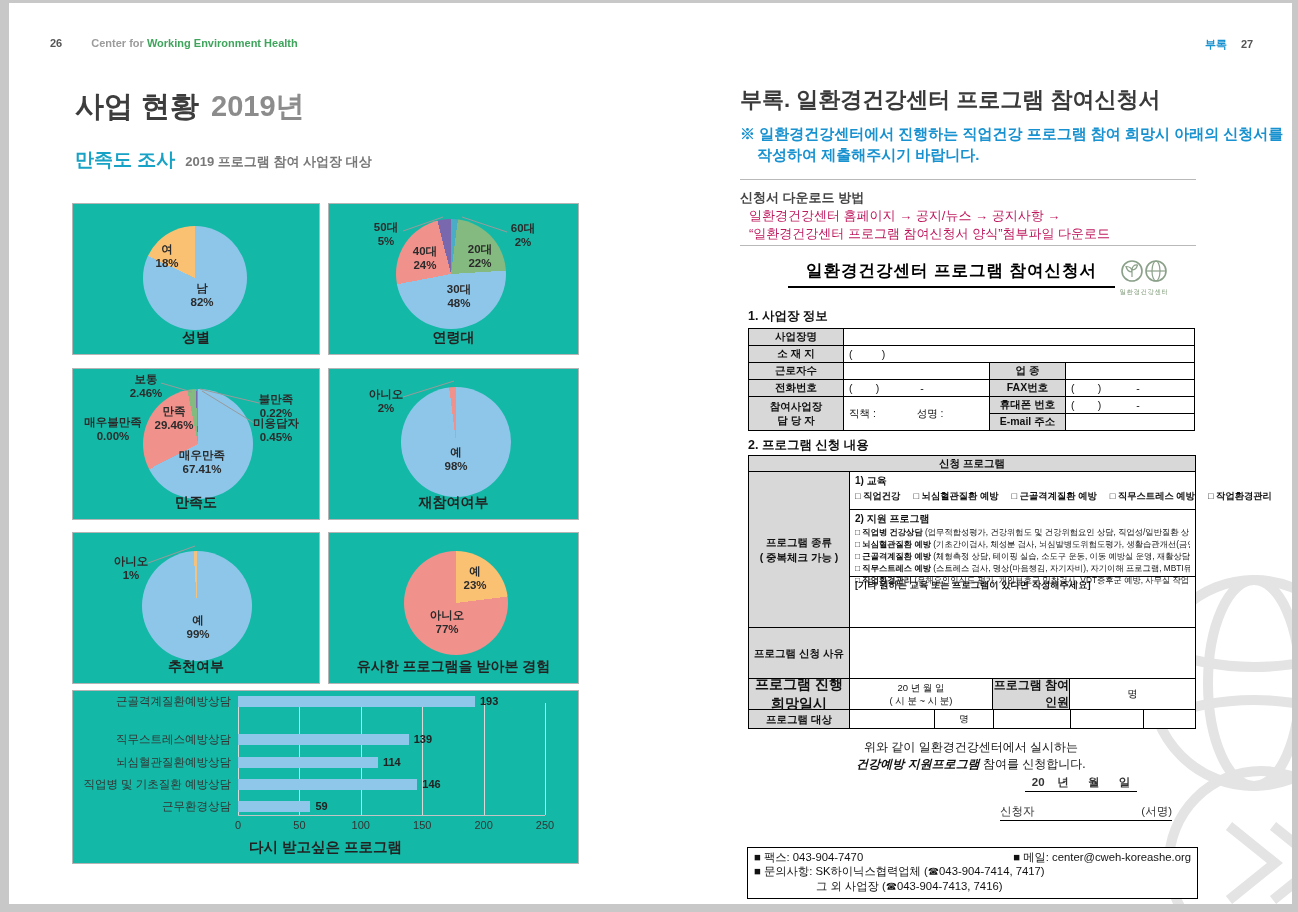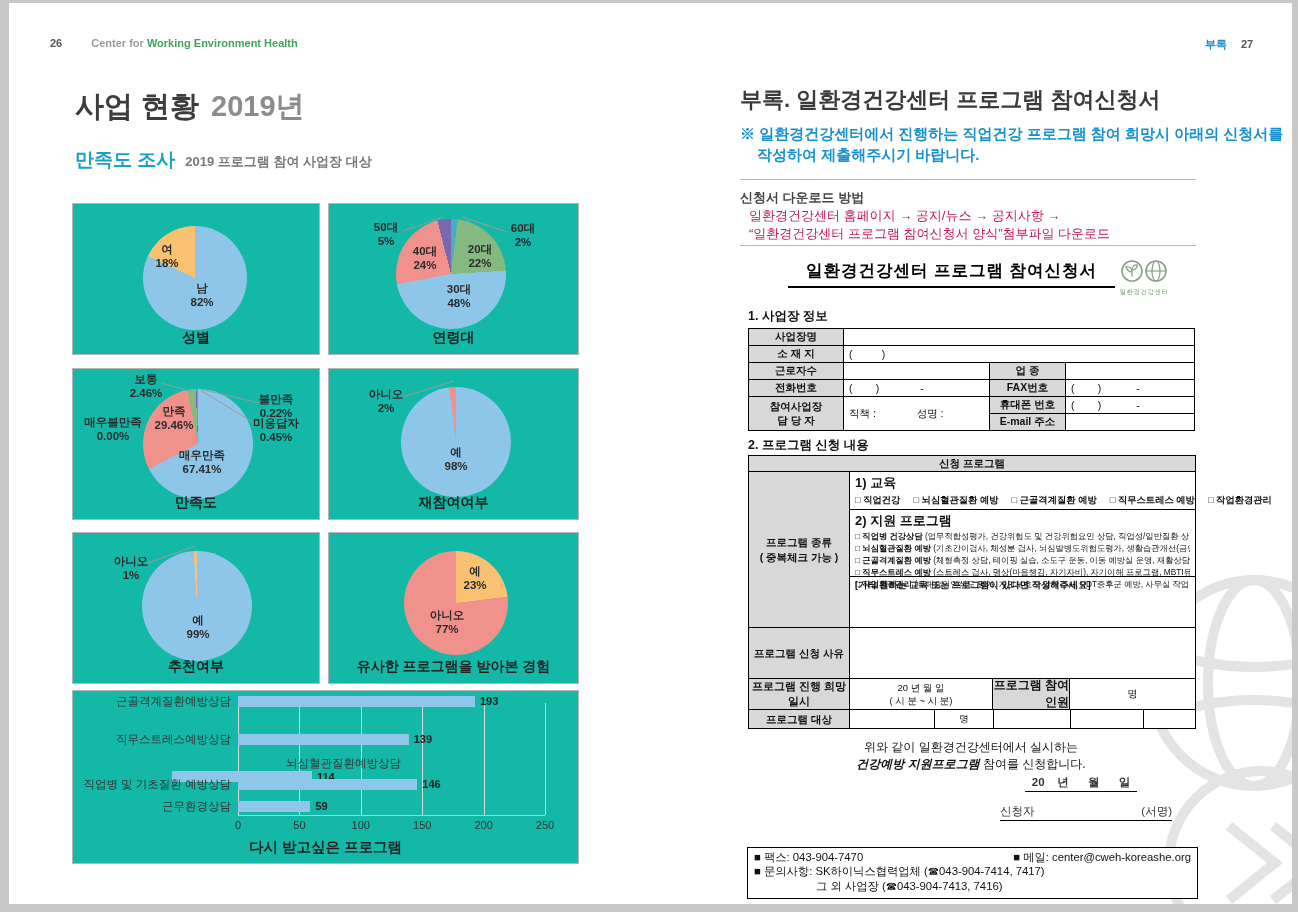--- a/index.html
+++ b/index.html
@@ -68,21 +68,21 @@
     line-height:15px;border-bottom:1px solid #000;}
   .t2row{display:flex;border-bottom:1px solid #000;}
   .t2row.last{border-bottom:none;}
   .tlab{width:100px;flex:none;background:#d8d8d8;font-weight:bold;text-align:center;display:flex;
     align-items:center;justify-content:center;border-right:1px solid #000;white-space:pre-line;
     font-size:10.5px;line-height:1.35;}
   .tbody{flex:1;min-width:0;}
   .edu{height:33px;border-bottom:1px solid #000;padding:2px 5px;}
   .sup{height:62px;border-bottom:1px solid #000;padding:2px 5px;}
   .etcc{height:46px;padding:2px 5px;}
-  .h9{font-size:13px;font-weight:bold;}
+  .h9{font-size:10px;font-weight:bold;}
   .edu-items{display:flex;margin-top:2px;}
   .edu-item{font-size:9.3px;font-weight:bold;margin-right:13px;white-space:nowrap;}
   .edu-item::before{content:"□ ";}
   .sup-line{font-size:8.3px;white-space:nowrap;overflow:hidden;line-height:1.45;}
   .sup-name{font-weight:bold;}
   .sup-name::before{content:"□ ";}
   .etc-note{font-size:9.3px;font-weight:bold;}
   .rrow-body{height:50px;}
   .drow{height:30px;}
   .dt-val{width:142px;flex:none;border-right:1px solid #000;display:flex;align-items:center;
@@ -279,21 +279,21 @@
             <div class="bval">193</div>
           </div>
     </div>
     <div class="brow" style="top:42px;">
       <div class="bcat">직무스트레스예방상담</div>
       <div class="btrack">
             <div class="bfill" style="width: 55.6%;"></div>
             <div class="bval">139</div>
           </div>
     </div>
-    <div class="brow" style="top:65px;flex-direction:column;">
+    <div class="brow" style="top:65px;">
       <div class="bcat">뇌심혈관질환예방상담</div>
       <div class="btrack">
             <div class="bfill" style="width: 45.6%;"></div>
             <div class="bval">114</div>
           </div>
     </div>
     <div class="brow" style="top:87px;">
       <div class="bcat">직업병 및 기초질환 예방상담</div>
       <div class="btrack">
             <div class="bfill" style="width: 58.4%;"></div>
@@ -423,21 +423,21 @@
         </div>
       </div>
     </div>
 
     <div class="t2row">
       <div class="tlab">프로그램 신청 사유</div>
       <div class="tbody rrow-body"></div>
     </div>
 
     <div class="t2row drow">
-      <div class="tlab" style="font-size:11px;">프로그램 진행 희망일시</div>
+      <div class="tlab" style="font-size:14px;">프로그램 진행 희망일시</div>
       <div class="dt-val">20  년   월   일
 (  시  분 ~   시  분)</div>
       <div class="pt-lab">프로그램 참여인원</div>
       <div class="pt-val">명</div>
     </div>
 
     <div class="t2row last">
       <div class="tlab">프로그램 대상</div>
       <div class="tgt">
         <div class="tgt-v">

